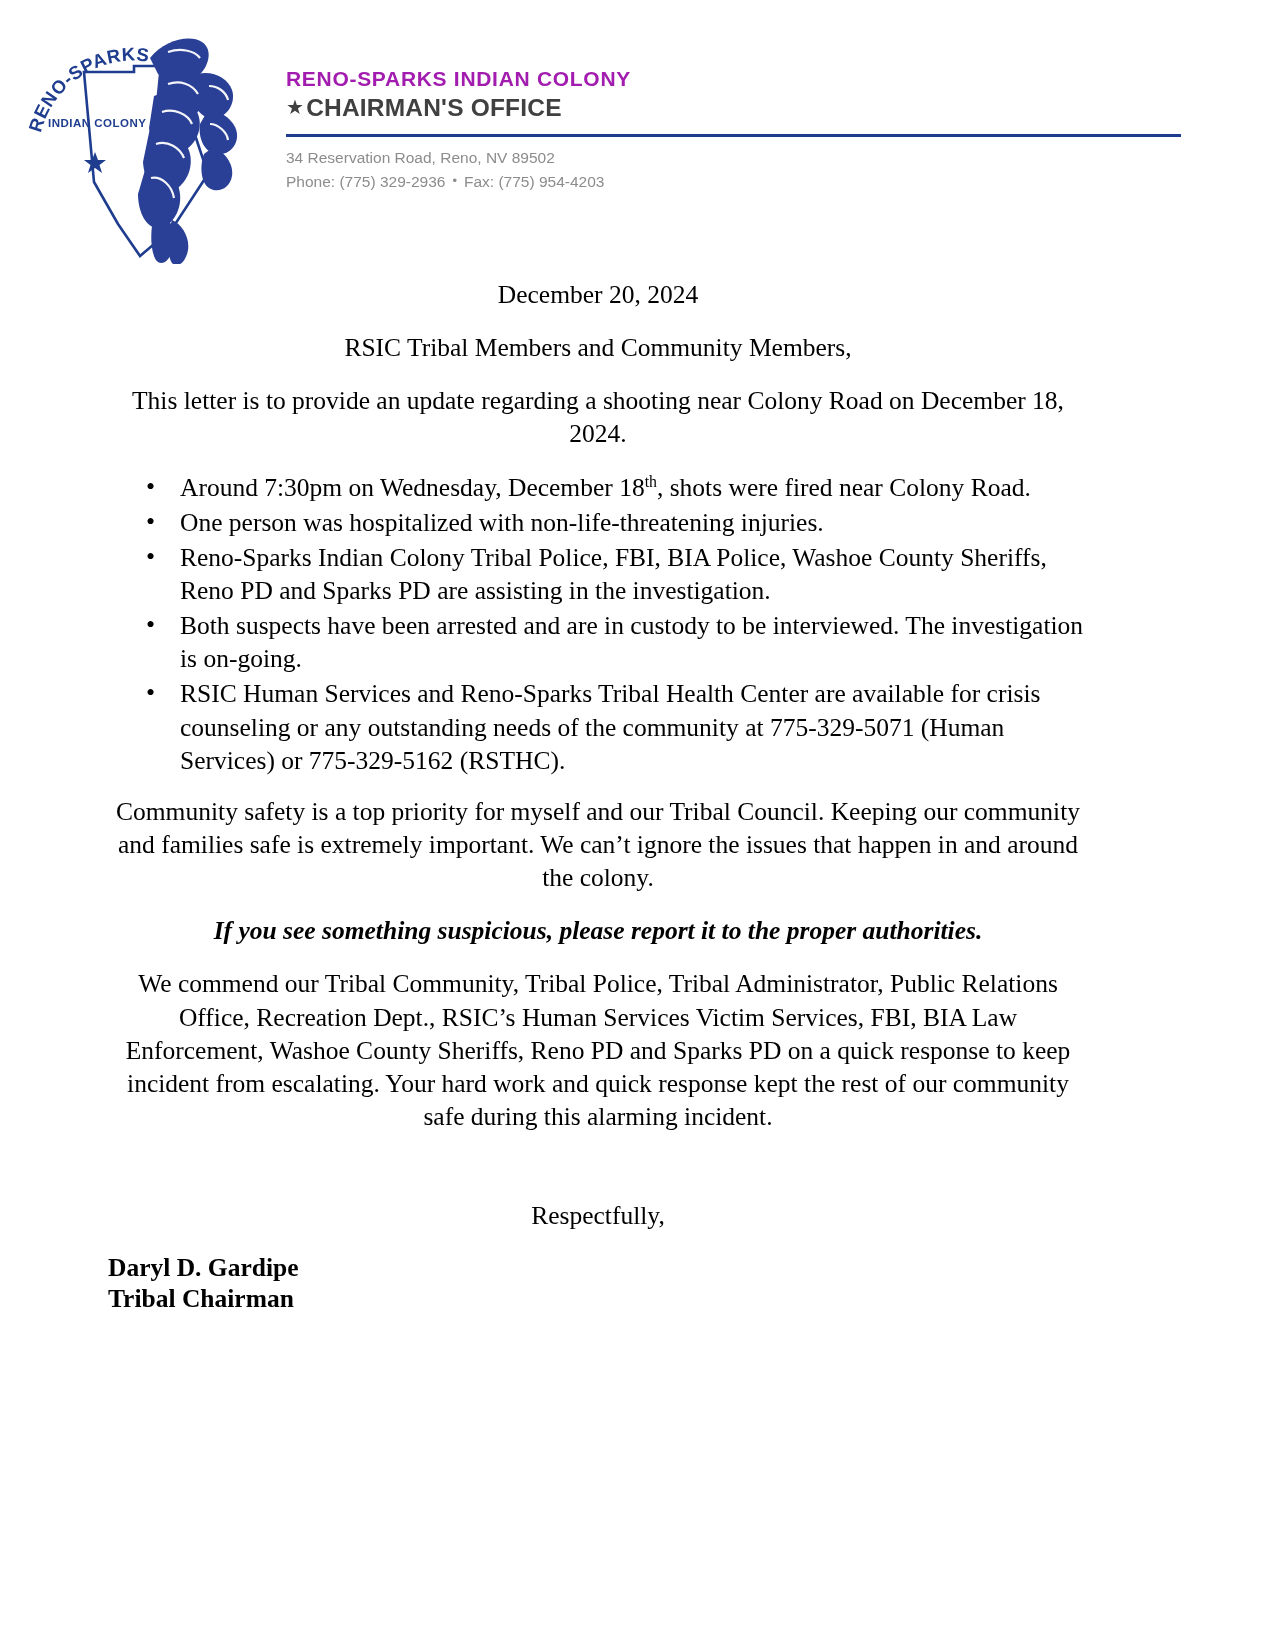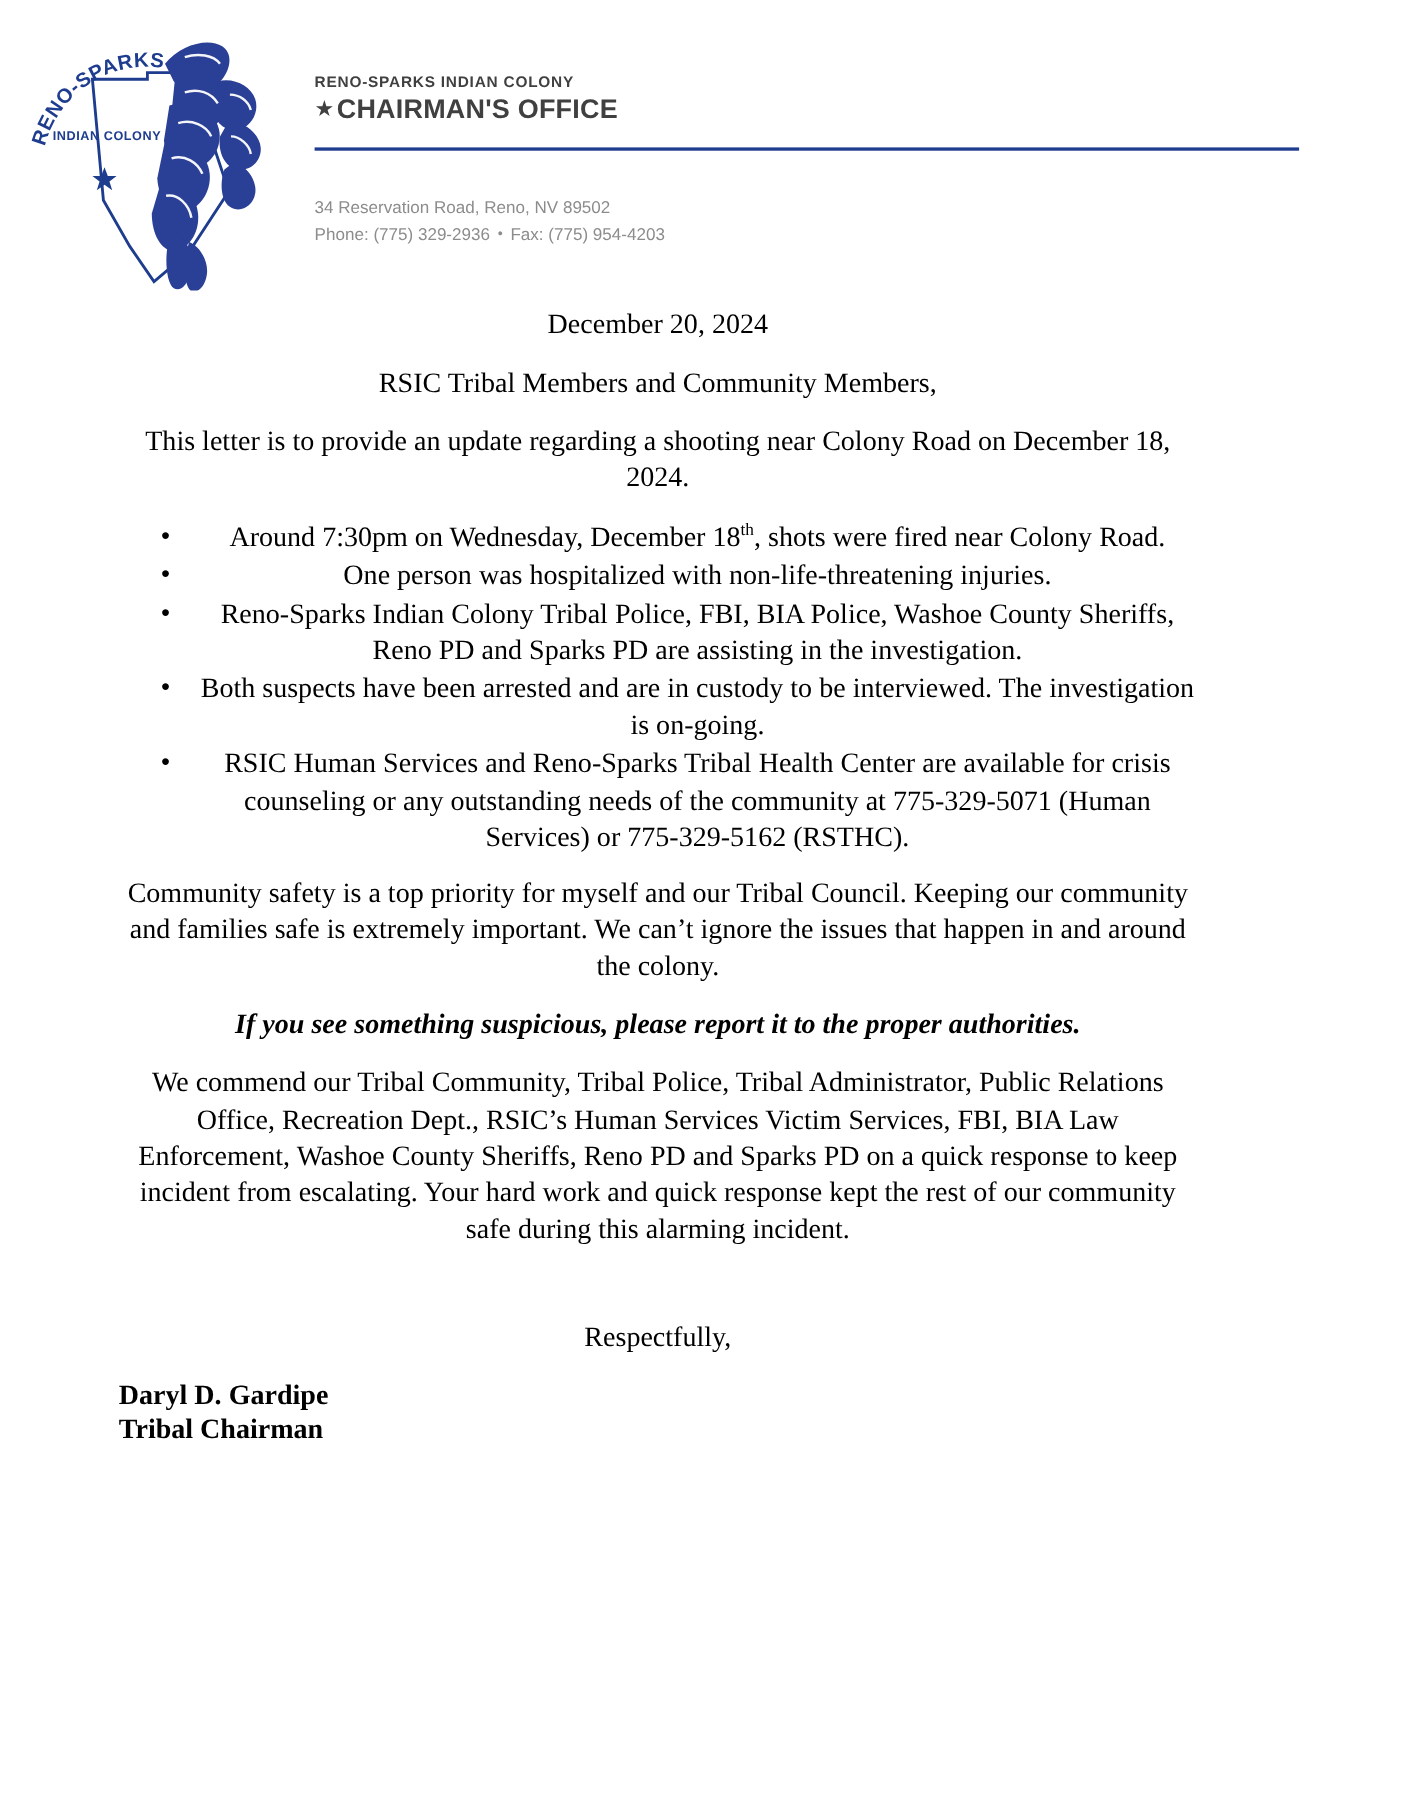--- a/index.html
+++ b/index.html
@@ -40,23 +40,23 @@
 
   .head-text {
     position: absolute;
     left: 286px;
     top: 42px;
     width: 900px;
   }
   .org-line {
     font-family: "Liberation Sans", "DejaVu Sans", sans-serif;
     font-weight: bold;
-    font-size: 14px;
+    font-size: 21px;
     letter-spacing: 0.7px;
-    color: #404040;
+    color: #a21caf;
     line-height: 1.25;
   }
   .office-line {
     font-family: "Liberation Sans", "DejaVu Sans", sans-serif;
     font-weight: bold;
     font-size: 24.5px;
     letter-spacing: 0.2px;
     color: #404040;
     line-height: 1.15;
     margin-top: 2px;
@@ -77,21 +77,20 @@
     background: #1f3d8f;
   }
   .addr-block {
     position: absolute;
     left: 286px;
     top: 122px;
     font-family: "Liberation Sans", "DejaVu Sans", sans-serif;
     font-size: 15.5px;
     color: #8c8c8c;
     line-height: 1.52;
-    margin-top: 32px;
   }
   .addr-block .dot {
     display: inline-block;
     margin: 0 7px;
     position: relative;
     top: -2px;
     font-size: 13px;
   }
 
   
@@ -111,21 +110,20 @@
   ul.bullets {
     margin: 0 0 18px 0;
     padding: 0 0 0 72px;
     list-style: none;
   }
   ul.bullets li {
     position: relative;
     margin: 0 0 2px 0;
     padding-left: 0;
     line-height: 1.30;
-    text-align: center;
   }
   ul.bullets li::before {
     content: "\2022";
     position: absolute;
     left: -34px;
     top: -1px;
     font-size: 26px;
     line-height: 1.30;
   }
   sup {

